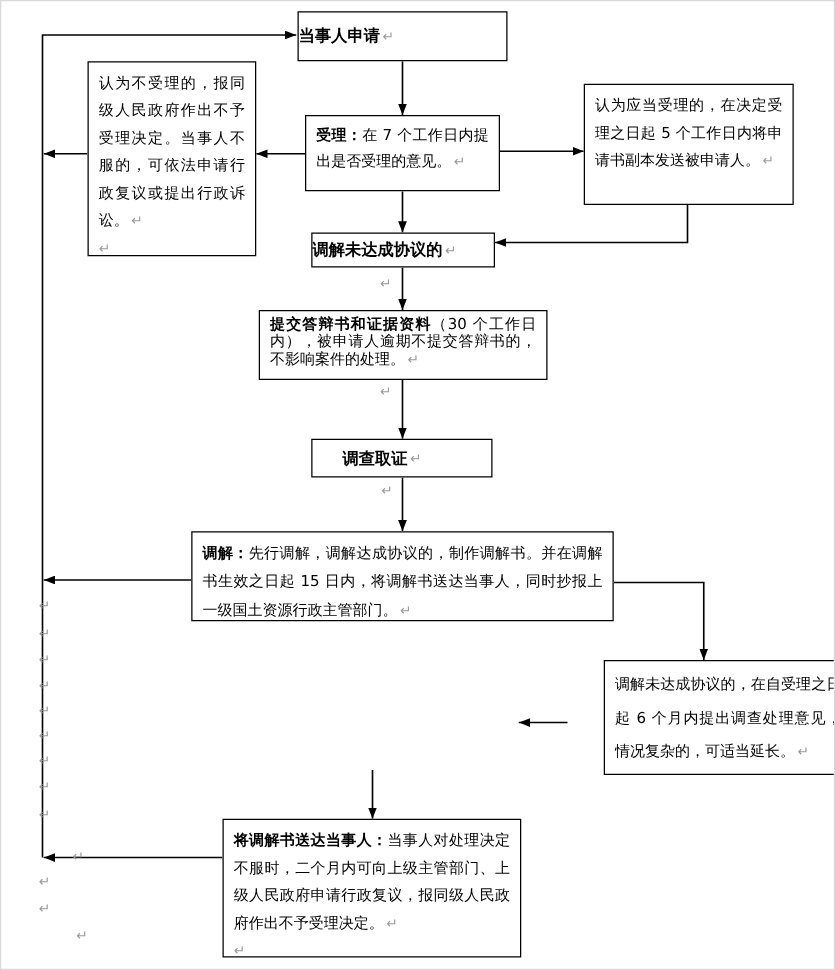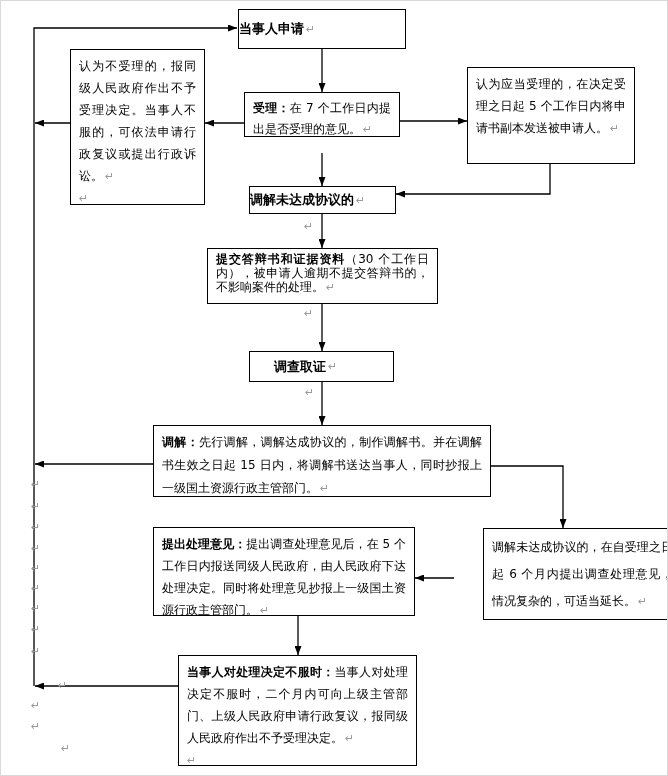--- a/index.html
+++ b/index.html
@@ -41,21 +41,21 @@
   .pilcrow-block{display:block;margin-left:0;}
   .pilcrow-float{
     position:absolute;
     color:#9a9a9a;
     font-size:11px;
     line-height:11px;
   }
   
   #box-apply        {left:237px;top:8px;  width:168px;height:40px;}
   #box-not-accept   {left:69px; top:48px; width:135px;height:156px;line-height:22px;}
-  #box-accept       {left:243px;top:91px; width:156px;height:45px; line-height:21px;}
+  #box-accept       {left:243px;top:91px; width:156px;height:61px; line-height:21px;}
   #box-should-accept{left:466px;top:66px; width:168px;height:97px; line-height:22px;}
   #box-send-copy    {left:248px;top:185px;width:147px;height:28px;}
   #box-defense      {left:206px;top:247px;width:231px;height:56px; line-height:14px;padding:3px 8px;}
   #box-investigate  {left:248px;top:350px;width:145px;height:31px;padding-left:24px;}
   #box-mediate      {left:152px;top:424px;width:338px;height:72px; line-height:23px;}
   #box-opinion      {left:152px;top:526px;width:262px;height:89px; line-height:22px;}
   #box-no-agreement {left:438px;top:527px;width:199px;height:92px; line-height:27px;margin-left:44px;}
   #box-decision     {left:177px;top:654px;width:239px;height:111px;line-height:22px;}
 </style>
 </head>
@@ -117,30 +117,27 @@
 
   <div id="box-investigate" class="box title-box">
     <span>调查取证</span>
       <span class="pilcrow">↵</span>
   </div>
 
   <div id="box-mediate" class="box para-box">
     <span class="lead">调解：</span><span>先行调解，调解达成协议的，制作调解书。并在调解书生效之日起 15 日内，将调解书送达当事人，同时抄报上一级国土资源行政主管部门。</span><span class="pilcrow">↵</span>
   </div>
 
-  <div id="box-opinion" class="box para-box">
-    <span class="lead">提出处理意见：</span><span>提出调查处理意见后，在 5 个工作日内报送同级人民政府，由人民政府下达处理决定。同时将处理意见抄报上一级国土资源行政主管部门。</span><span class="pilcrow">↵</span>
-  </div>
 
   <div id="box-no-agreement" class="box para-box">
     <span>调解未达成协议的，在自受理之日起 6 个月内提出调查处理意见，情况复杂的，可适当延长。</span><span class="pilcrow">↵</span>
   </div>
 
   <div id="box-decision" class="box para-box">
-    <span class="lead">当事人对处理决定不服时：</span><span>当事人对处理决定不服时，二个月内可向上级主管部门、上级人民政府申请行政复议，报同级人民政府作出不予受理决定。</span><span class="pilcrow">↵</span>
+    <span class="lead">将调解书送达当事人：</span><span>当事人对处理决定不服时，二个月内可向上级主管部门、上级人民政府申请行政复议，报同级人民政府作出不予受理决定。</span><span class="pilcrow">↵</span>
     <span class="pilcrow pilcrow-block">↵</span>
   </div>
 
 <span class="pilcrow-float" style="left: 30px; top: 478px;">↵</span>
     <span class="pilcrow-float" style="left: 30px; top: 500px;">↵</span>
     <span class="pilcrow-float" style="left: 30px; top: 521px;">↵</span>
     <span class="pilcrow-float" style="left: 30px; top: 542px;">↵</span>
     <span class="pilcrow-float" style="left: 30px; top: 562px;">↵</span>
     <span class="pilcrow-float" style="left: 30px; top: 582px;">↵</span>
     <span class="pilcrow-float" style="left: 30px; top: 602px;">↵</span>

